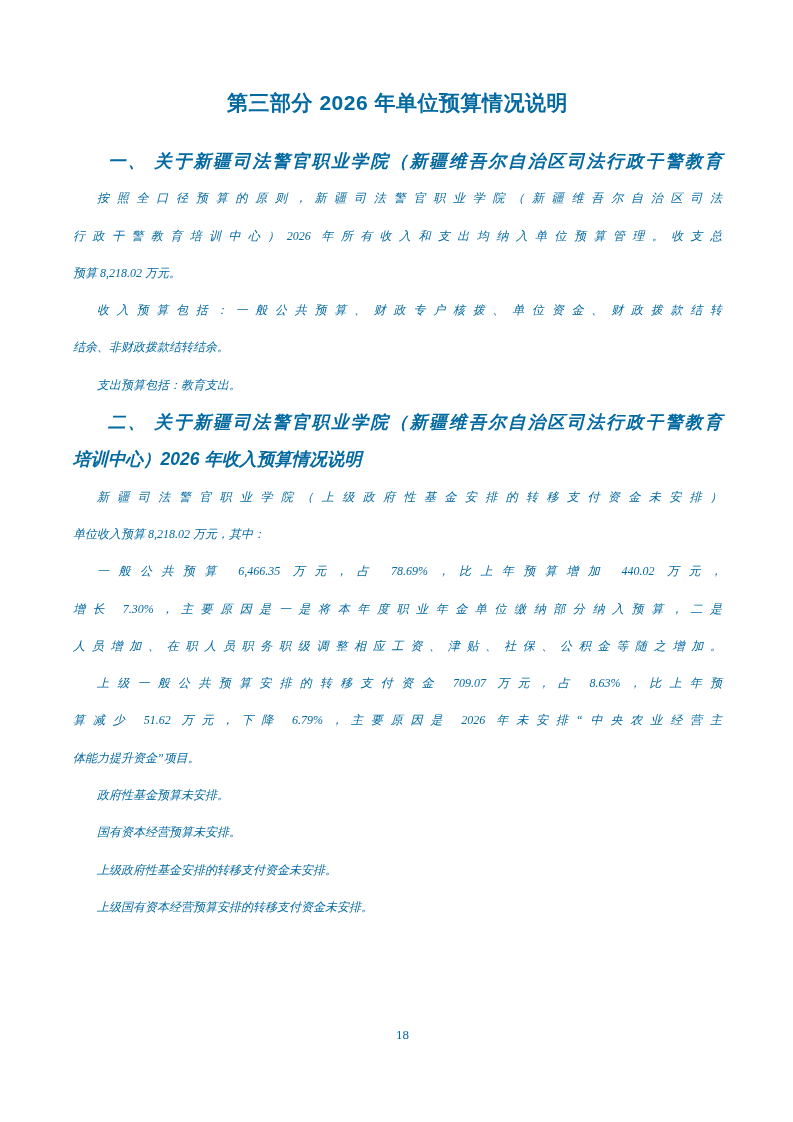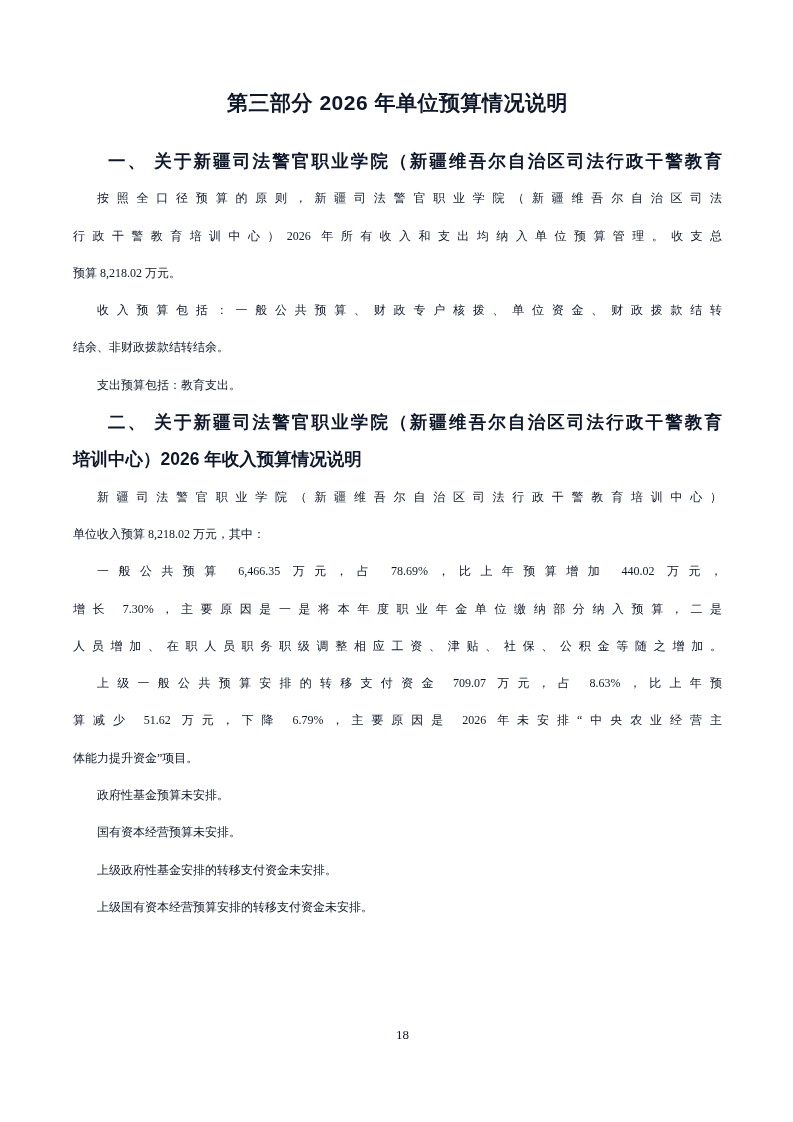--- a/index.html
+++ b/index.html
@@ -6,36 +6,37 @@
     margin: 0;
     padding: 0;
     background: #ffffff;
   }
   .page {
     position: relative;
     width: 793px;
     height: 1122px;
     box-sizing: border-box;
     background: #ffffff;
-    color: #0f172a;
+    color: #0369a1;
     padding: 90px 71px 16px 73px;
     overflow: hidden;
     font-family: "Liberation Serif", "DejaVu Serif", serif;
   }
   .doc-title {
     font-family: "Liberation Sans", "DejaVu Sans", sans-serif;
     font-weight: 700;
     font-size: 21px;
     line-height: 26px;
     text-align: center;
     margin: 0 0 27px 0;
     letter-spacing: 0.5px;
   }
   .doc-body {
     width: 100%;
+    font-style: italic;
   }
   .line {
     font-size: 12px;
     line-height: 37.3px;
     height: 37.3px;
     white-space: normal;
     font-family: "Liberation Serif", "DejaVu Serif", serif;
   }
   .line.heading {
     font-family: "Liberation Sans", "DejaVu Sans", sans-serif;
@@ -70,21 +71,21 @@
 
   <div class="line heading indent fill">一、 关于新疆司法警官职业学院（新疆维吾尔自治区司法行政干警教育</div>
       <div class="line indent fill">按照全口径预算的原则，新疆司法警官职业学院（新疆维吾尔自治区司法</div>
       <div class="line fill">行政干警教育培训中心）2026 年所有收入和支出均纳入单位预算管理。收支总</div>
       <div class="line">预算 8,218.02 万元。</div>
       <div class="line indent fill">收入预算包括：一般公共预算、财政专户核拨、单位资金、财政拨款结转</div>
       <div class="line">结余、非财政拨款结转结余。</div>
       <div class="line indent">支出预算包括：教育支出。</div>
       <div class="line heading indent fill">二、 关于新疆司法警官职业学院（新疆维吾尔自治区司法行政干警教育</div>
       <div class="line heading">培训中心）2026 年收入预算情况说明</div>
-      <div class="line indent fill">新疆司法警官职业学院（新疆维吾尔自治区司法行政干警教育培训中心）</div>
+      <div class="line indent fill">新疆司法警官职业学院（上级政府性基金安排的转移支付资金未安排）</div>
       <div class="line">单位收入预算 8,218.02 万元，其中：</div>
       <div class="line indent fill">一般公共预算 6,466.35 万元，占 78.69%，比上年预算增加 440.02 万元，</div>
       <div class="line fill">增长 7.30%，主要原因是一是将本年度职业年金单位缴纳部分纳入预算，二是</div>
       <div class="line fill">人员增加、在职人员职务职级调整相应工资、津贴、社保、公积金等随之增加。</div>
       <div class="line indent fill">上级一般公共预算安排的转移支付资金 709.07 万元，占 8.63%，比上年预</div>
       <div class="line fill">算减少 51.62 万元，下降 6.79%，主要原因是 2026 年未安排“中央农业经营主</div>
       <div class="line">体能力提升资金”项目。</div>
       <div class="line indent">政府性基金预算未安排。</div>
       <div class="line indent">国有资本经营预算未安排。</div>
       <div class="line indent">上级政府性基金安排的转移支付资金未安排。</div>

